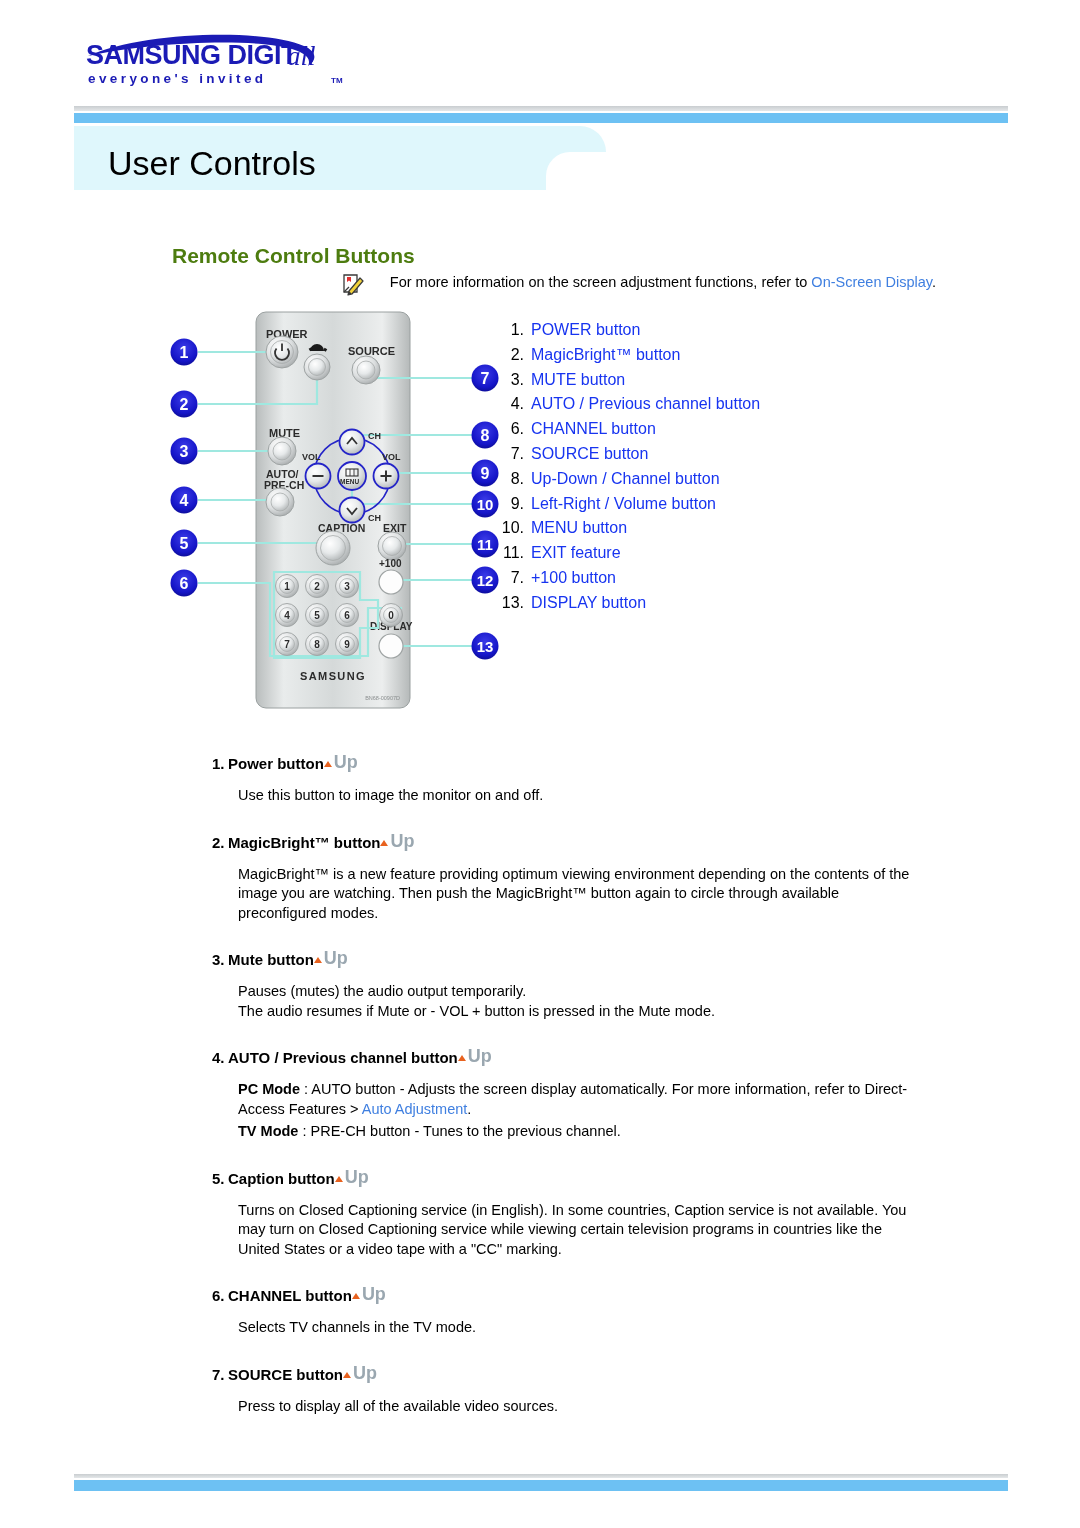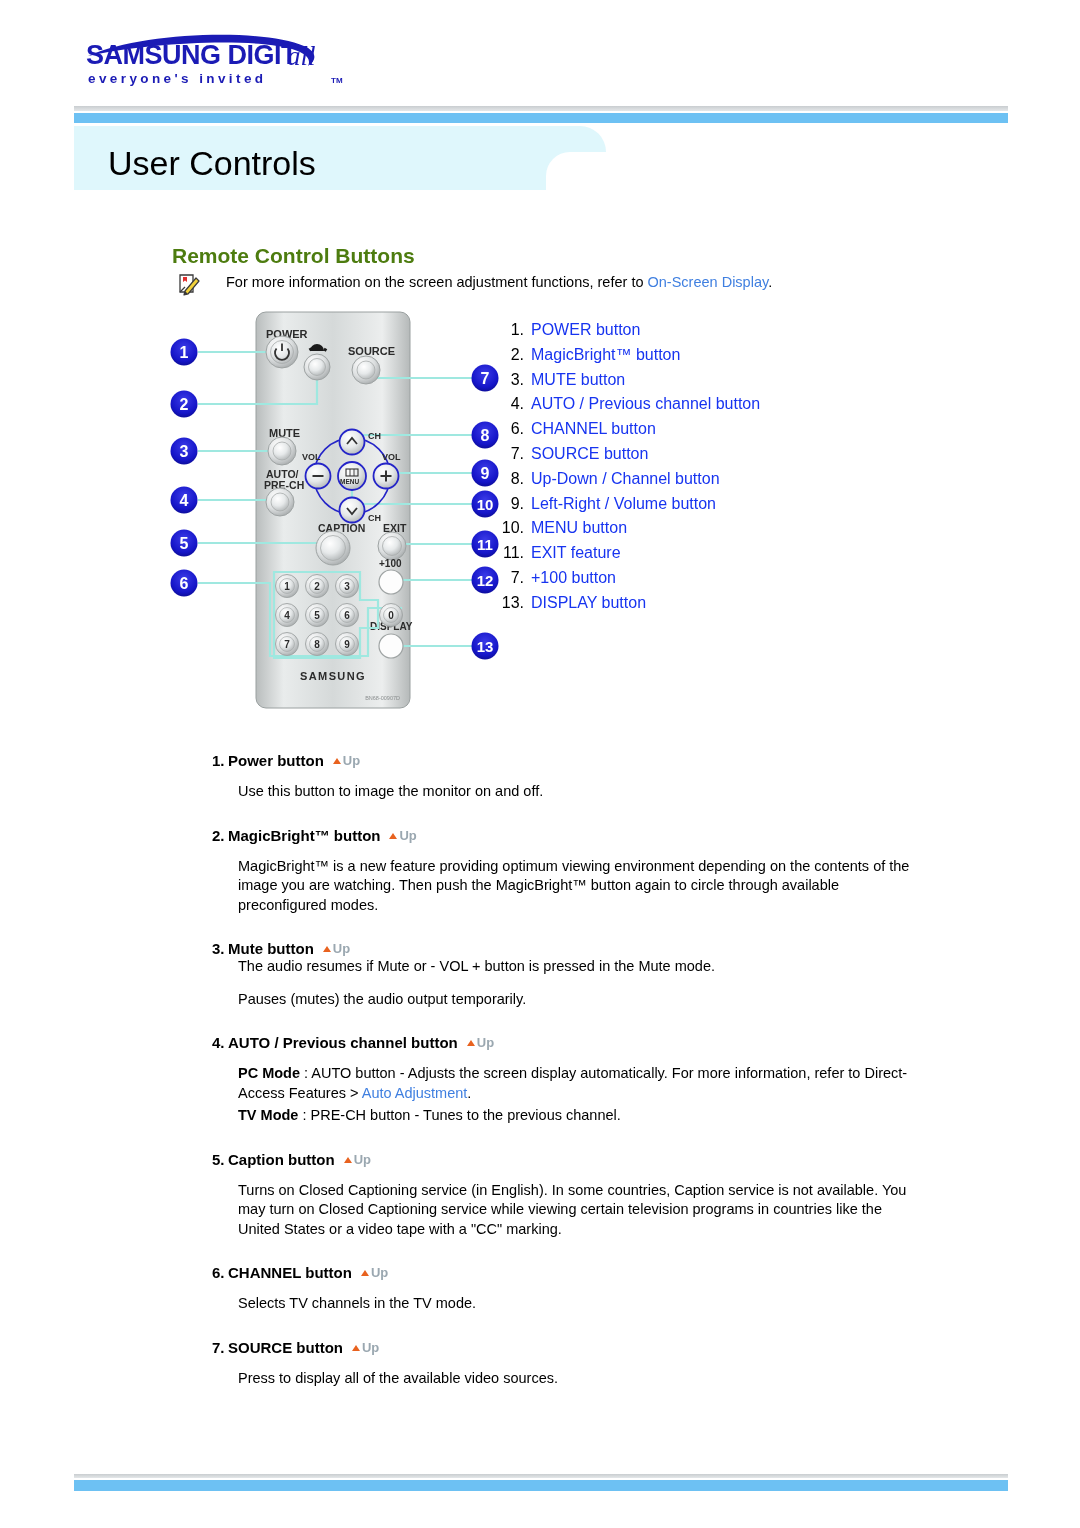--- a/index.html
+++ b/index.html
@@ -21,39 +21,39 @@
               background:#dff7fc;}
   .title-notch{position:absolute;left:546px;top:126px;width:60px;height:64px;
                background:#dff7fc;border-top-right-radius:26px;}
   .title-notch-cover{position:absolute;left:546px;top:152px;width:62px;height:38px;
                background:#ffffff;border-top-left-radius:24px;}
   .page-title{position:absolute;left:108px;top:134px;font-size:34px;color:#000;
               letter-spacing:0px;margin-top:10px;}
 
   
   .sec-title{position:absolute;left:172px;top:244px;font-size:21px;font-weight:bold;color:#4d7c0f;}
-  .note-row{position:absolute;left:176px;top:270px;width:760px;display:flex;align-items:flex-start;gap:24px;}
+  .note-row{position:absolute;left:176px;top:270px;width:760px;display:flex;align-items:flex-start;gap:24px;justify-content:flex-end;}
   .note-icon{width:26px;height:26px;flex:0 0 26px;margin-top:1px;}
   .note-text{font-size:14.5px;color:#000;line-height:18px;padding-top:3px;}
   .lnk2{color:#3f7fe0;}
 
   
   .figure{position:absolute;left:170px;top:308px;width:330px;height:420px;}
   
   .numlist{position:absolute;left:498px;top:318px;width:320px;}
   .numlist li{list-style:none;font-size:16px;font-weight:normal;color:#1734f0;
               line-height:24.8px;white-space:nowrap;}
   .numlist li .n{color:#000;display:inline-block;width:26px;text-align:right;margin-right:7px;}
   .numlist{padding:0;margin:0;}
 
   
   .body{position:absolute;left:212px;top:752px;width:700px;}
   .b-head{font-size:15px;font-weight:bold;color:#000;margin:0;white-space:nowrap;}
   .b-head .bn{display:inline-block;width:16px;}
-  .up{display:inline-block;margin-left:9px;font-size:13px;color:#9aa7b0;font-weight:bold;
+  .up{display:inline-block;margin-left:0;font-size:18px;color:#9aa7b0;font-weight:bold;
       vertical-align:1px;}
   .up .tri{display:inline-block;width:0;height:0;border-left:4px solid transparent;
       border-right:4px solid transparent;border-bottom:6px solid #e8621f;
       margin-right:2px;vertical-align:1px;}
   .b-para{font-size:14.5px;color:#000;line-height:19.5px;margin:13px 0 0 26px;}
   .b-para2{margin-top:3px;}
   .sp{height:25px;}
 
   
   .ftr-gray{position:absolute;left:74px;top:1474px;width:934px;height:4px;
@@ -345,22 +345,22 @@
 
   <p class="b-head"><span class="bn">1.</span><span>Power button</span><span class="up"><span class="tri"></span><span>Up</span></span></p>
   <p class="b-para">Use this button to image the monitor on and off.</p>
   <div class="sp"></div>
 
   <p class="b-head"><span class="bn">2.</span><span>MagicBright™ button</span><span class="up"><span class="tri"></span><span>Up</span></span></p>
   <p class="b-para">MagicBright™ is a new feature providing optimum viewing environment depending on the contents of the image you are watching. Then push the MagicBright™ button again to circle through available preconfigured modes.</p>
   <div class="sp"></div>
 
   <p class="b-head"><span class="bn">3.</span><span>Mute button</span><span class="up"><span class="tri"></span><span>Up</span></span></p>
+  <p class="b-para">Pauses (mutes) the audio output temporarily.</p>
   <p class="b-para b-para2" style="margin-top:0">The audio resumes if Mute or - VOL + button is pressed in the Mute mode.</p>
-  <p class="b-para">Pauses (mutes) the audio output temporarily.</p>
   <div class="sp"></div>
 
   <p class="b-head"><span class="bn">4.</span><span>AUTO / Previous channel button</span><span class="up"><span class="tri"></span><span>Up</span></span></p>
   <p class="b-para"><b>PC Mode</b><span> : AUTO button - Adjusts the screen display automatically. For more information, refer to Direct-Access Features &gt; </span><span class="lnk2">Auto Adjustment</span><span>.</span></p>
   <p class="b-para b-para2"><b>TV Mode</b><span> : PRE-CH button - Tunes to the previous channel.</span></p>
   <div class="sp"></div>
 
   <p class="b-head"><span class="bn">5.</span><span>Caption button</span><span class="up"><span class="tri"></span><span>Up</span></span></p>
   <p class="b-para">Turns on Closed Captioning service (in English). In some countries, Caption service is not available. You may turn on Closed Captioning service while viewing certain television programs in countries like the United States or a video tape with a "CC" marking.</p>
   <div class="sp"></div>

